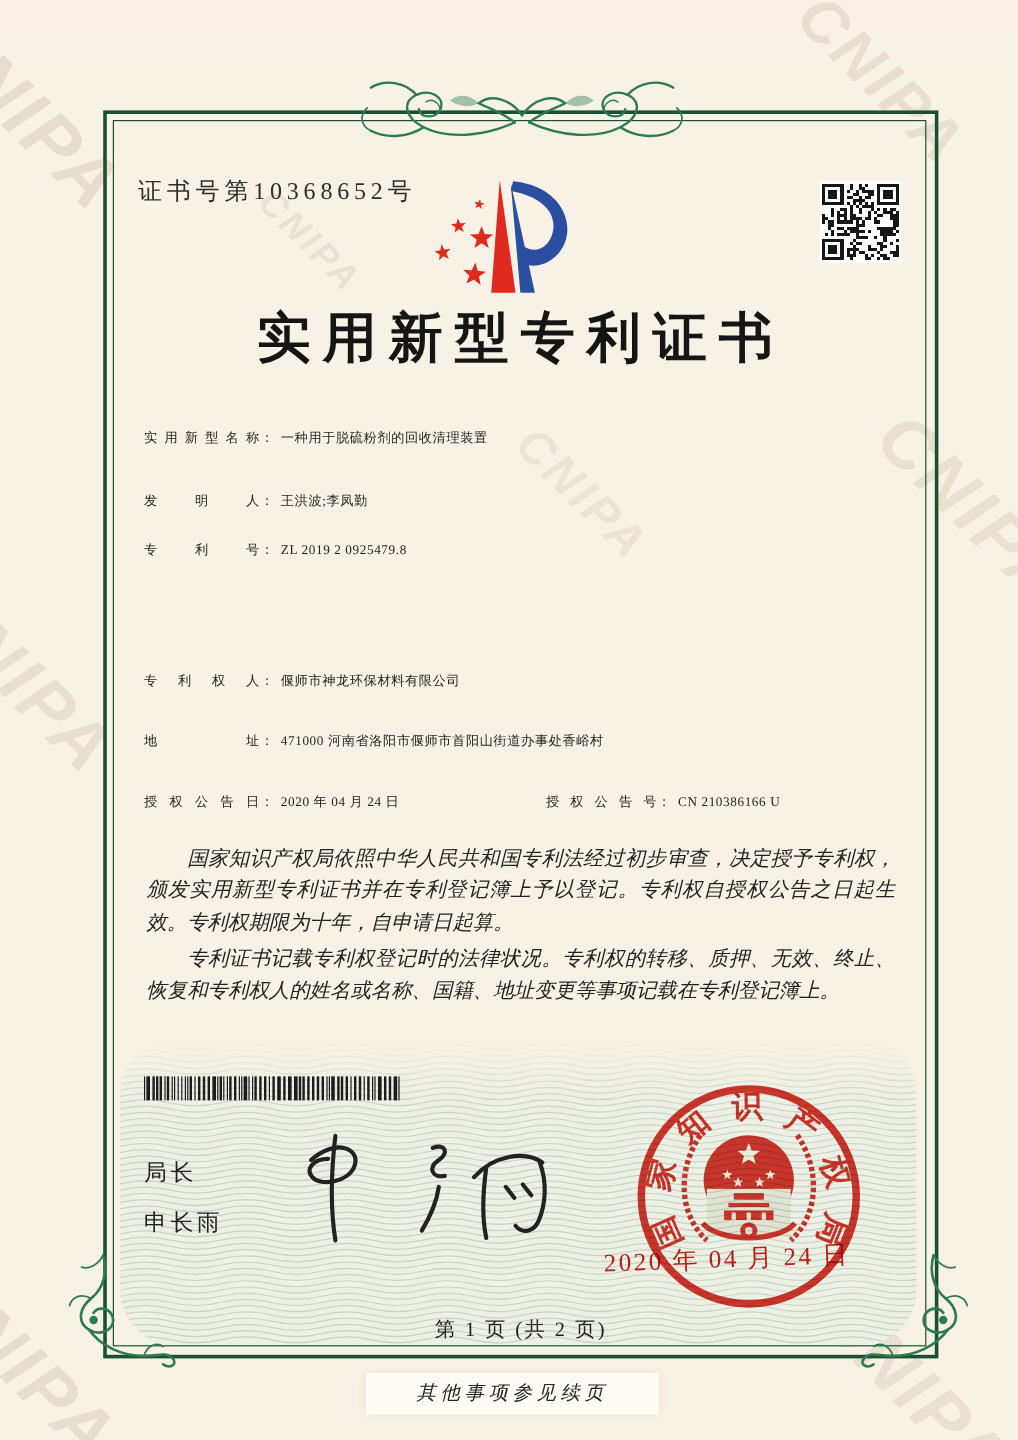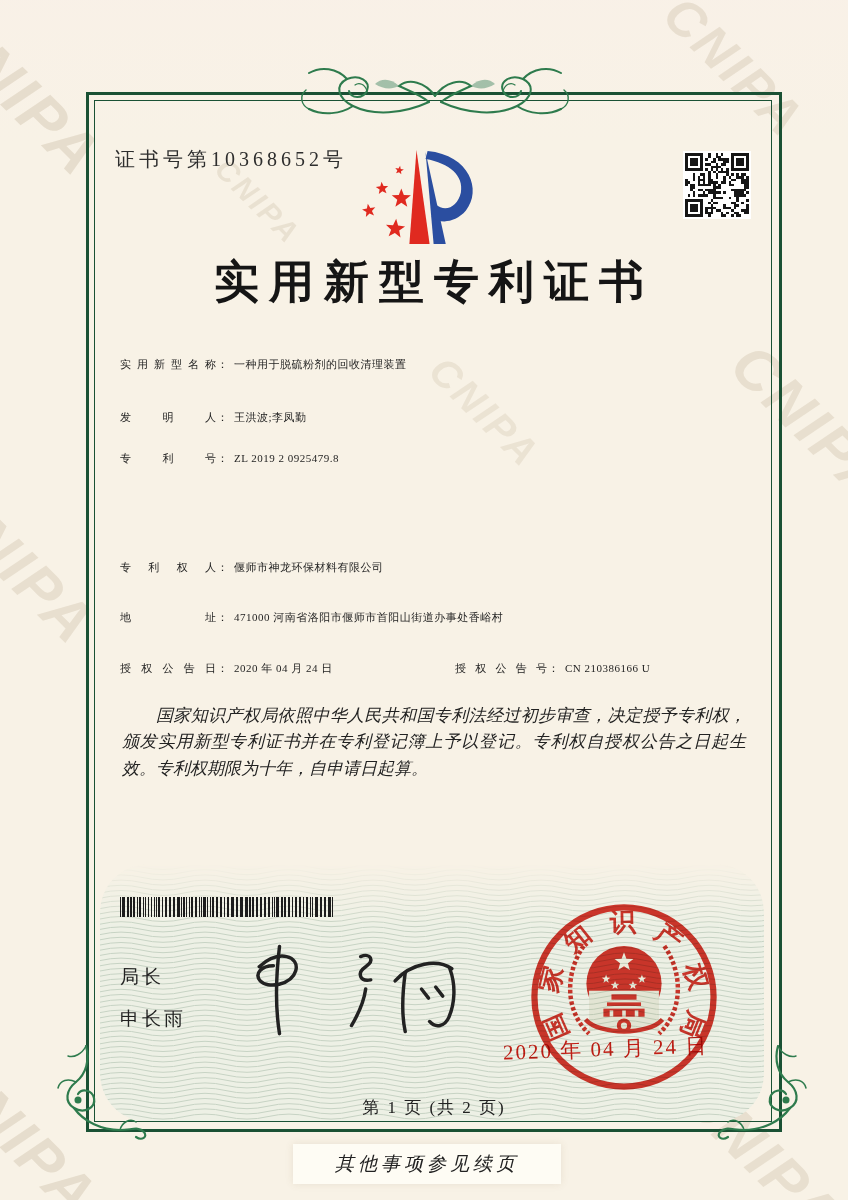--- a/index.html
+++ b/index.html
@@ -93,21 +93,21 @@
   }
   
   .page-num{
     position:absolute;left:434px;top:1096px;transform:translateX(-50%);
     font-size:17px;letter-spacing:2px;z-index:3;color:#222;white-space:nowrap;
   }
   .cont-note{
     position:absolute;left:427px;top:1144px;transform:translateX(-50%);
     background:#fefcf4;box-shadow:0 0 8px rgba(120,100,60,.12);
     padding:7px 42px;z-index:3;
-    font-size:19px;font-style:italic;letter-spacing:4px;white-space:nowrap;color:#222;
+    font-size:16px;font-style:italic;letter-spacing:4px;white-space:nowrap;color:#222;
   }
   
   .orn-top{position:absolute;left:299px;top:60px;width:272px;height:74px;z-index:4;}
   .flour{position:absolute;width:106px;height:100px;z-index:4;}
   .flour.bl{left:54px;top:1044px;}
   .flour.br{left:704px;top:1044px;transform:scaleX(-1);}
   svg{overflow:visible;}
 </style>
 </head>
 <body>
@@ -464,20 +464,21 @@
   </div>
   <div class="row" style="top:661px">
     <span class="lab">授权公告日</span><span class="colon">：</span><span class="val">2020 年 04 月 24 日</span>
     <span class="pair2">
       <span class="lab">授权公告号</span><span class="colon">：</span><span class="val">CN 210386166 U</span>
     </span>
   </div>
 
   <div class="paras">
     <p>国家知识产权局依照中华人民共和国专利法经过初步审查，决定授予专利权，颁发实用新型专利证书并在专利登记簿上予以登记。专利权自授权公告之日起生效。专利权期限为十年，自申请日起算。</p>
+    <p>专利证书记载专利权登记时的法律状况。专利权的转移、质押、无效、终止、恢复和专利权人的姓名或名称、国籍、地址变更等事项记载在专利登记簿上。</p>
   </div>
 
   <svg class="barcode" id="barcode" viewBox="0 0 218 20" preserveAspectRatio="none">
       <rect x="0" y="0" width="1" height="20" fill="#1c1c1c"></rect>
       <rect x="2" y="0" width="3" height="20" fill="#1c1c1c"></rect>
       <rect x="7" y="0" width="2" height="20" fill="#1c1c1c"></rect>
       <rect x="10" y="0" width="2" height="20" fill="#1c1c1c"></rect>
       <rect x="13" y="0" width="2" height="20" fill="#1c1c1c"></rect>
       <rect x="17" y="0" width="1" height="20" fill="#1c1c1c"></rect>
       <rect x="19" y="0" width="2" height="20" fill="#1c1c1c"></rect>

